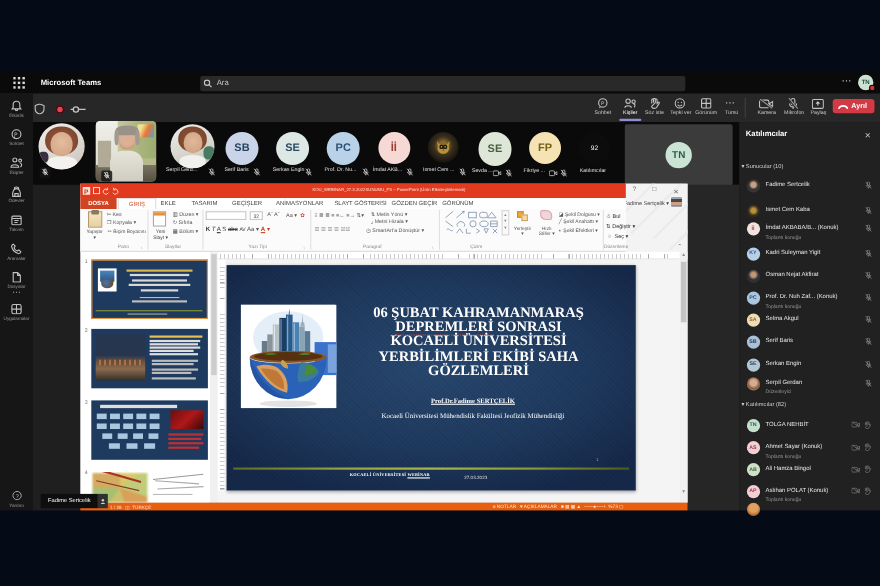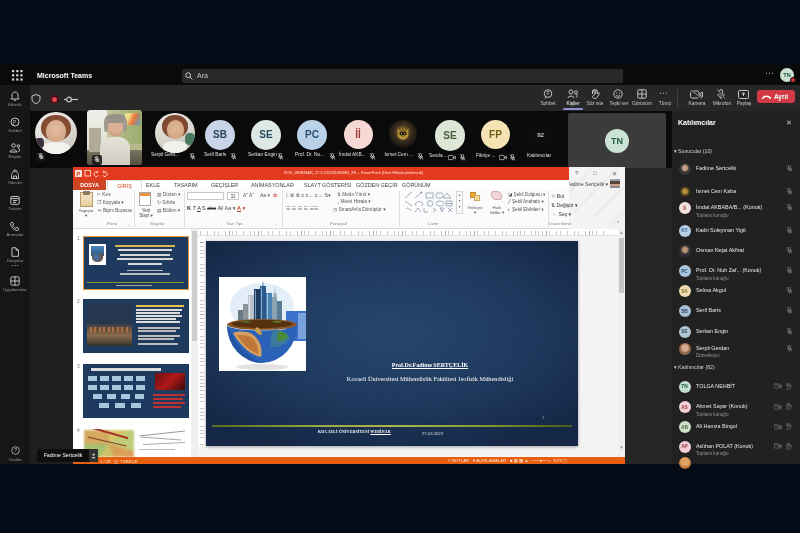--- a/index.html
+++ b/index.html
@@ -535,20 +535,21 @@
 <path d="M8 48 A35 38 0 0 0 43 86 C 30 80 18 70 13 58 C10 54 9 50 8 48 Z" fill="#1c4890" opacity="0.5"></path>
 <path d="M14 56 c8 14 18 22 28 24 c2-10-2-18-9-23 c-6-3-13-3-19-1 Z" fill="#d8a060"></path>
 <path d="M18 58 c6 10 13 16 21 19 c1-7-2-13-7-17 c-5-2-10-2-14-2 Z" fill="#c07838"></path>
 <path d="M55 52 c9 1 15 5 16 10 c-5 6-12 9-19 8 c-1-7 0-13 3-18 Z" fill="#3a7a9c"></path>
 <path d="M60 54 c5 1 8 3 9 6 c-3 3-7 5-11 4 c0-4 0.5-7 2-10 Z" fill="#4a8a3a"></path>
 <path d="M38 50 c3 2 5 5 5 8 c-3 0-6-2-7-5 c0.5-1.5 1-2.5 2-3 Z" fill="#caa050"></path>
 <ellipse cx="43" cy="90" rx="26" ry="3" fill="#e2e2e2"></ellipse>
 </svg>
 </div>
 
+<div style="position:absolute;left:105px;top:35.5px;width:248px;text-align:center;color:#fff;font-family:'Liberation Serif',serif;font-weight:bold;font-size:13.2px;line-height:13.35px;letter-spacing:0;white-space:nowrap">06 ŞUBAT KAHRAMANMARAŞ<br><span style="border-bottom:1.2px dotted #c4504a">DEPREMLERİ</span> SONRASI<br>KOCAELİ ÜNİVERSİTESİ<br>YERBİLİMLERİ EKİBİ SAHA<br>GÖZLEMLERİ</div>
 <div style="position:absolute;left:104px;top:121px;width:240px;text-align:center;color:#fff;font-family:'Liberation Serif',serif;font-weight:bold;font-size:6px"><u>Prof.Dr.Fadime SERTÇELİK</u></div>
 <div style="position:absolute;left:54px;top:134px;width:340px;text-align:center;color:#fff;font-family:'Liberation Serif',serif;font-size:6.3px">Kocaeli Üniversitesi Mühendislik Fakültesi Jeofizik Mühendisliği</div>
 <div style="position:absolute;left:336px;top:174px;color:#aaa;font-size:4px">1</div>
 <div style="position:absolute;left:6px;top:183.5px;width:360px;height:2.6px;background:linear-gradient(90deg,#5a6b1f,#9aa93f 30%,#aab84a 50%,#8a9a33 75%,#4a5a18)"></div>
 <div style="position:absolute;left:112px;top:189px;color:#fff;font-family:'Liberation Serif',serif;font-weight:bold;font-size:3.9px;letter-spacing:0.2px">KOCAELİ ÜNİVERSİTESİ <u>WEBİNAR</u></div>
 <div style="position:absolute;left:216px;top:189.5px;color:#ddd;font-size:4.2px">27.03.2023</div>
 </div>
 
 <div class="a" style="left:618px;top:229px;width:7px;height:228px;background:#f0f0f0"></div>
 <div class="a" style="left:619px;top:238px;width:5px;height:55px;background:#c5c5c5"></div>

